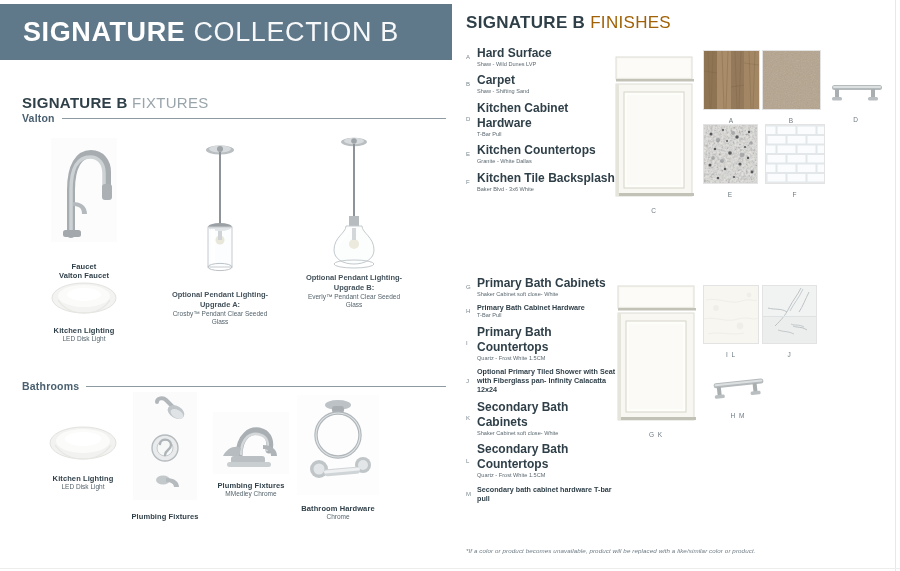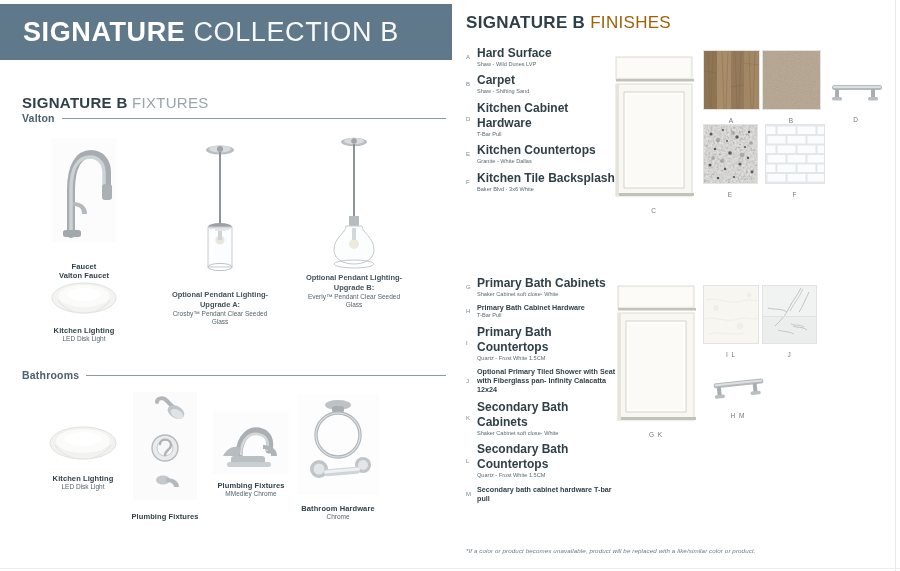--- a/index.html
+++ b/index.html
@@ -161,21 +161,21 @@
         <path d="M24 93 C24 100 12 104 12 117 C12 126 21 131 32 131 C43 131 52 126 52 117 C52 104 40 100 40 93 Z" fill="#fbfdfe" fill-opacity=".7" stroke="#c3c9cd" stroke-width="1"></path>
         <path d="M27 95 C27 102 16 106 15 117" fill="none" stroke="#ffffff" stroke-width="2.2" stroke-opacity=".9"></path>
         <ellipse cx="32" cy="131" rx="20" ry="4" fill="none" stroke="#c3c9cd" stroke-width="1"></ellipse>
         <circle cx="32" cy="111" r="5" fill="#ece9dd"></circle>
         <rect x="30" y="95" width="4" height="12" fill="#d3d7d9"></rect>
       </svg>
       <div class="cap2" style="">Optional Pendant Lighting- Upgrade B:</div>
       <div class="sub">Everly™ Pendant Clear Seeded Glass</div>
     </div>
 
-    <div class="grouphead" style="left:22px;top:369px;">
+    <div class="grouphead" style="left:22px;top:380px;">
       <span class="gh-label">Bathrooms</span>
       <span class="gh-rule"></span>
     </div>
 
     <div class="fx" style="left:33px;top:422px;width:100px;">
       <svg class="ph" width="70" height="42" viewBox="0 0 70 42">
         <ellipse cx="35" cy="21" rx="33" ry="16" fill="#f2f2f0" stroke="#e2e2df" stroke-width="1"></ellipse>
         <ellipse cx="35" cy="19" rx="27" ry="12" fill="#fbfbfa"></ellipse>
         <ellipse cx="35" cy="17" rx="18" ry="7" fill="#ffffff"></ellipse>
         <path d="M7 23 C14 33 25 37 35 37 C45 37 56 33 63 23" fill="none" stroke="#e6e6e3" stroke-width="1.2"></path>

